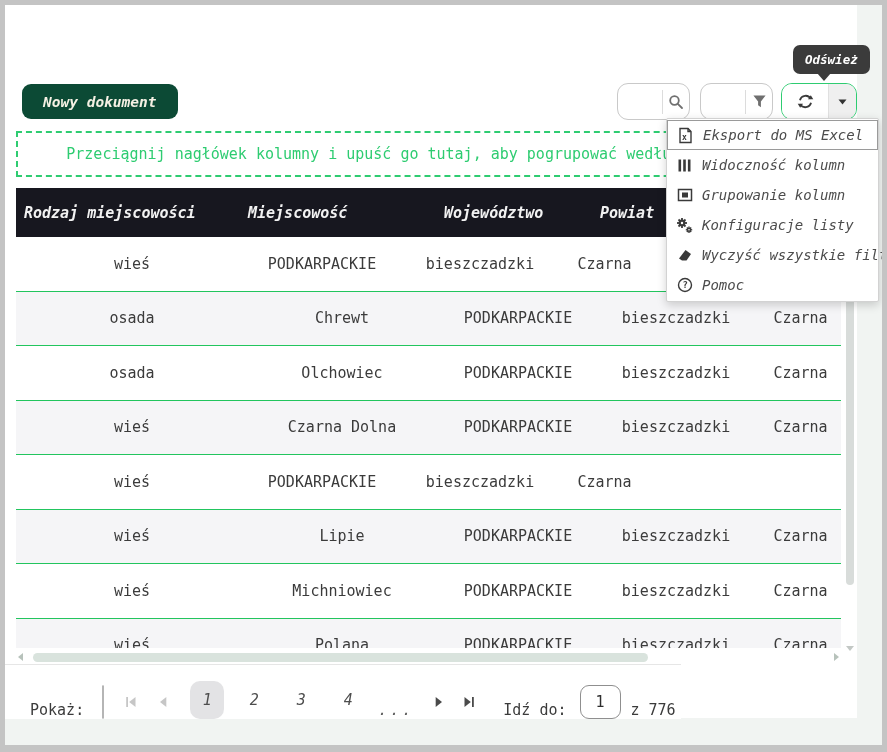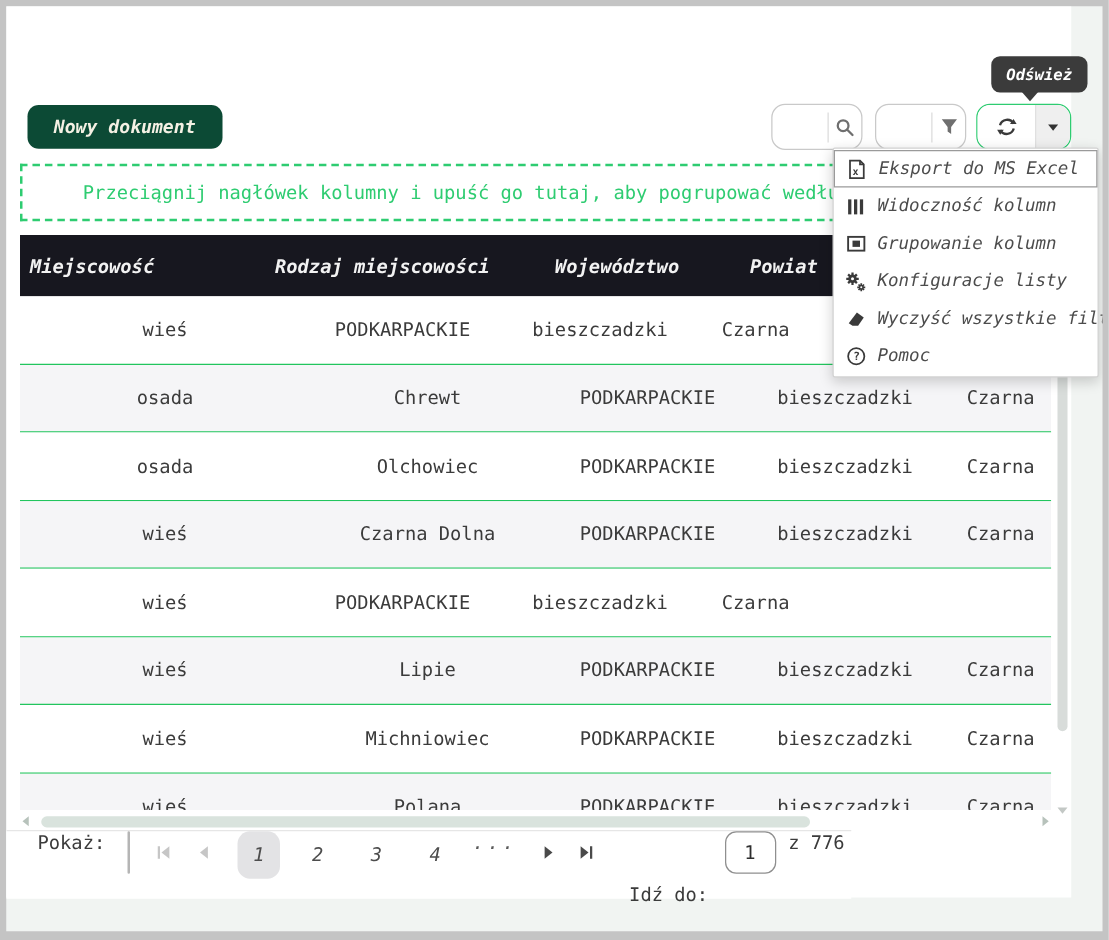--- a/index.html
+++ b/index.html
@@ -76,21 +76,21 @@
   .hscroll .arrow-left{width:0;height:0;border-top:4px solid transparent;border-bottom:4px solid transparent;border-right:5px solid #b7c2bb;margin-left:2px;}
   .hscroll .track{flex:1;height:9px;margin:0 5px;position:relative;}
   .hscroll .thumb{position:absolute;left:5px;top:0;width:615px;height:9px;border-radius:5px;background:#d9e3dd;}
   .hscroll .arrow-right{width:0;height:0;border-top:4px solid transparent;border-bottom:4px solid transparent;border-left:5px solid #b7c2bb;margin-right:2px;}
   .vscroll{position:absolute;left:839px;top:236px;width:12px;height:412px;}
   .vscroll .arrow-up{position:absolute;top:2px;left:2px;width:0;height:0;border-left:4px solid transparent;border-right:4px solid transparent;border-bottom:5px solid #c3c8c5;}
   .vscroll .vthumb{position:absolute;top:14px;left:2px;width:8px;height:330px;border-radius:4px;background:#d8dcda;}
   .vscroll .arrow-down{position:absolute;bottom:2px;left:2px;width:0;height:0;border-left:4px solid transparent;border-right:4px solid transparent;border-top:5px solid #c3c8c5;}
   
   .footer{position:absolute;left:0;top:659px;width:676px;height:54px;border-top:1px solid #e6e6e6;
-    display:flex;align-items:flex-start;background:#fff;}
+    display:flex;align-items:flex-end;background:#fff;}
   .lbl{font-size:15px;color:#3b3b3b;white-space:nowrap;}
   .show-label{margin-left:25px;}
   .size-select{margin-left:18px;width:88px;height:34px;border:1px solid #b5b5b5;border-radius:11px;
     display:flex;overflow:hidden;cursor:pointer;box-sizing:border-box;}
   .size-select .value{flex:1;display:flex;align-items:center;padding-left:12px;font-size:15px;color:#2e2e2e;background:#fff;}
   .size-select .caret-zone{width:36px;background:#e7e7ea;display:flex;align-items:center;justify-content:center;border-left:1px solid #cfcfcf;}
   .pg-btn{width:34px;height:34px;display:flex;align-items:center;justify-content:center;cursor:pointer;background:transparent;border:none;}
   .pg-first{margin-left:15px;} .pg-prev{margin-left:8px;}
   .page-num{min-width:34px;height:38px;display:flex;align-items:center;justify-content:center;
     font-size:15px;font-style:italic;color:#4d4d4d;cursor:pointer;margin-left:13px;}
@@ -162,22 +162,22 @@
       <span>Odśwież</span>
       <div class="tip-caret"></div>
     </div>
 
     <div class="group-hint">
       <span>Przeciągnij nagłówek kolumny i upuść go tutaj, aby pogrupować według tej kolumny</span>
     </div>
 
     <div class="grid">
       <div class="grid-header">
+        <div class="hcell c0">Rodzaj miejscowości</div>
         <div class="hcell c1">Miejscowość</div>
-        <div class="hcell c0">Rodzaj miejscowości</div>
         <div class="hcell c2">Województwo</div>
         <div class="hcell c3">Powiat</div>
         <div class="hcell c4"></div>
       </div>
       <div class="grid-body">
         <div class="grid-row">
           <div class="gcell c0">wieś</div>
           <div class="gcell c2">PODKARPACKIE</div>
           <div class="gcell c3">bieszczadzki</div>
           <div class="gcell c4">Czarna</div>

